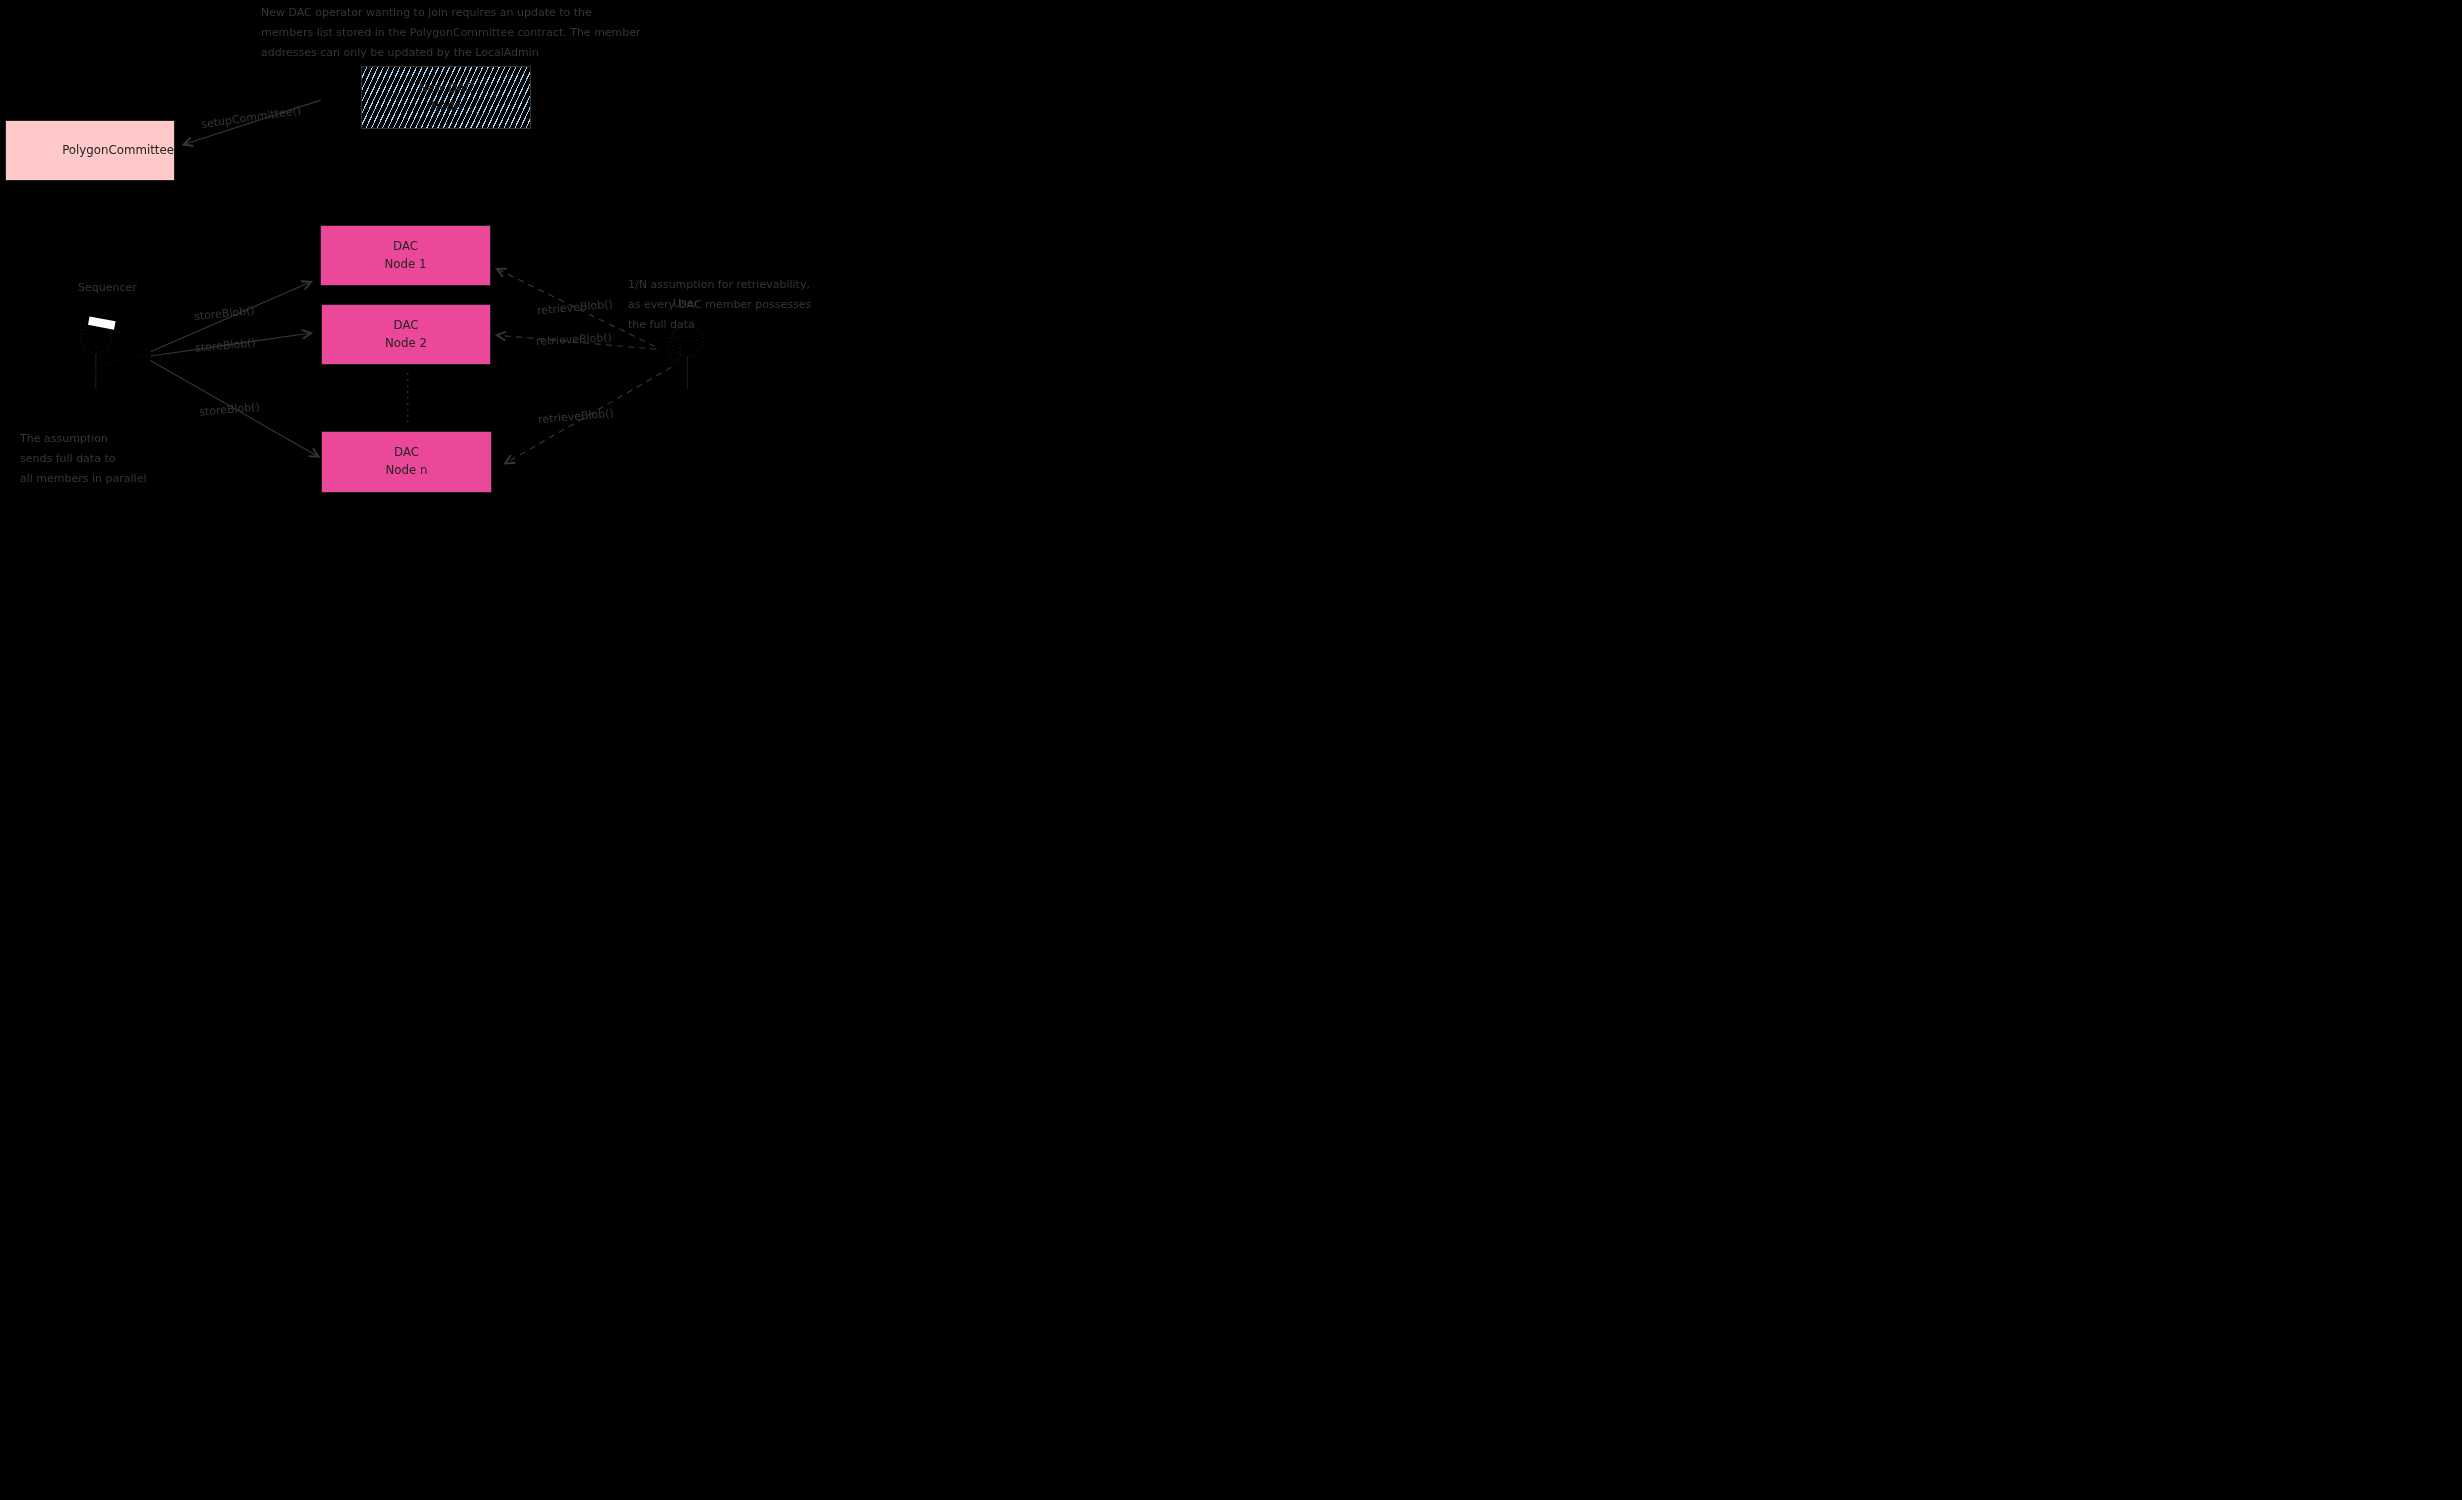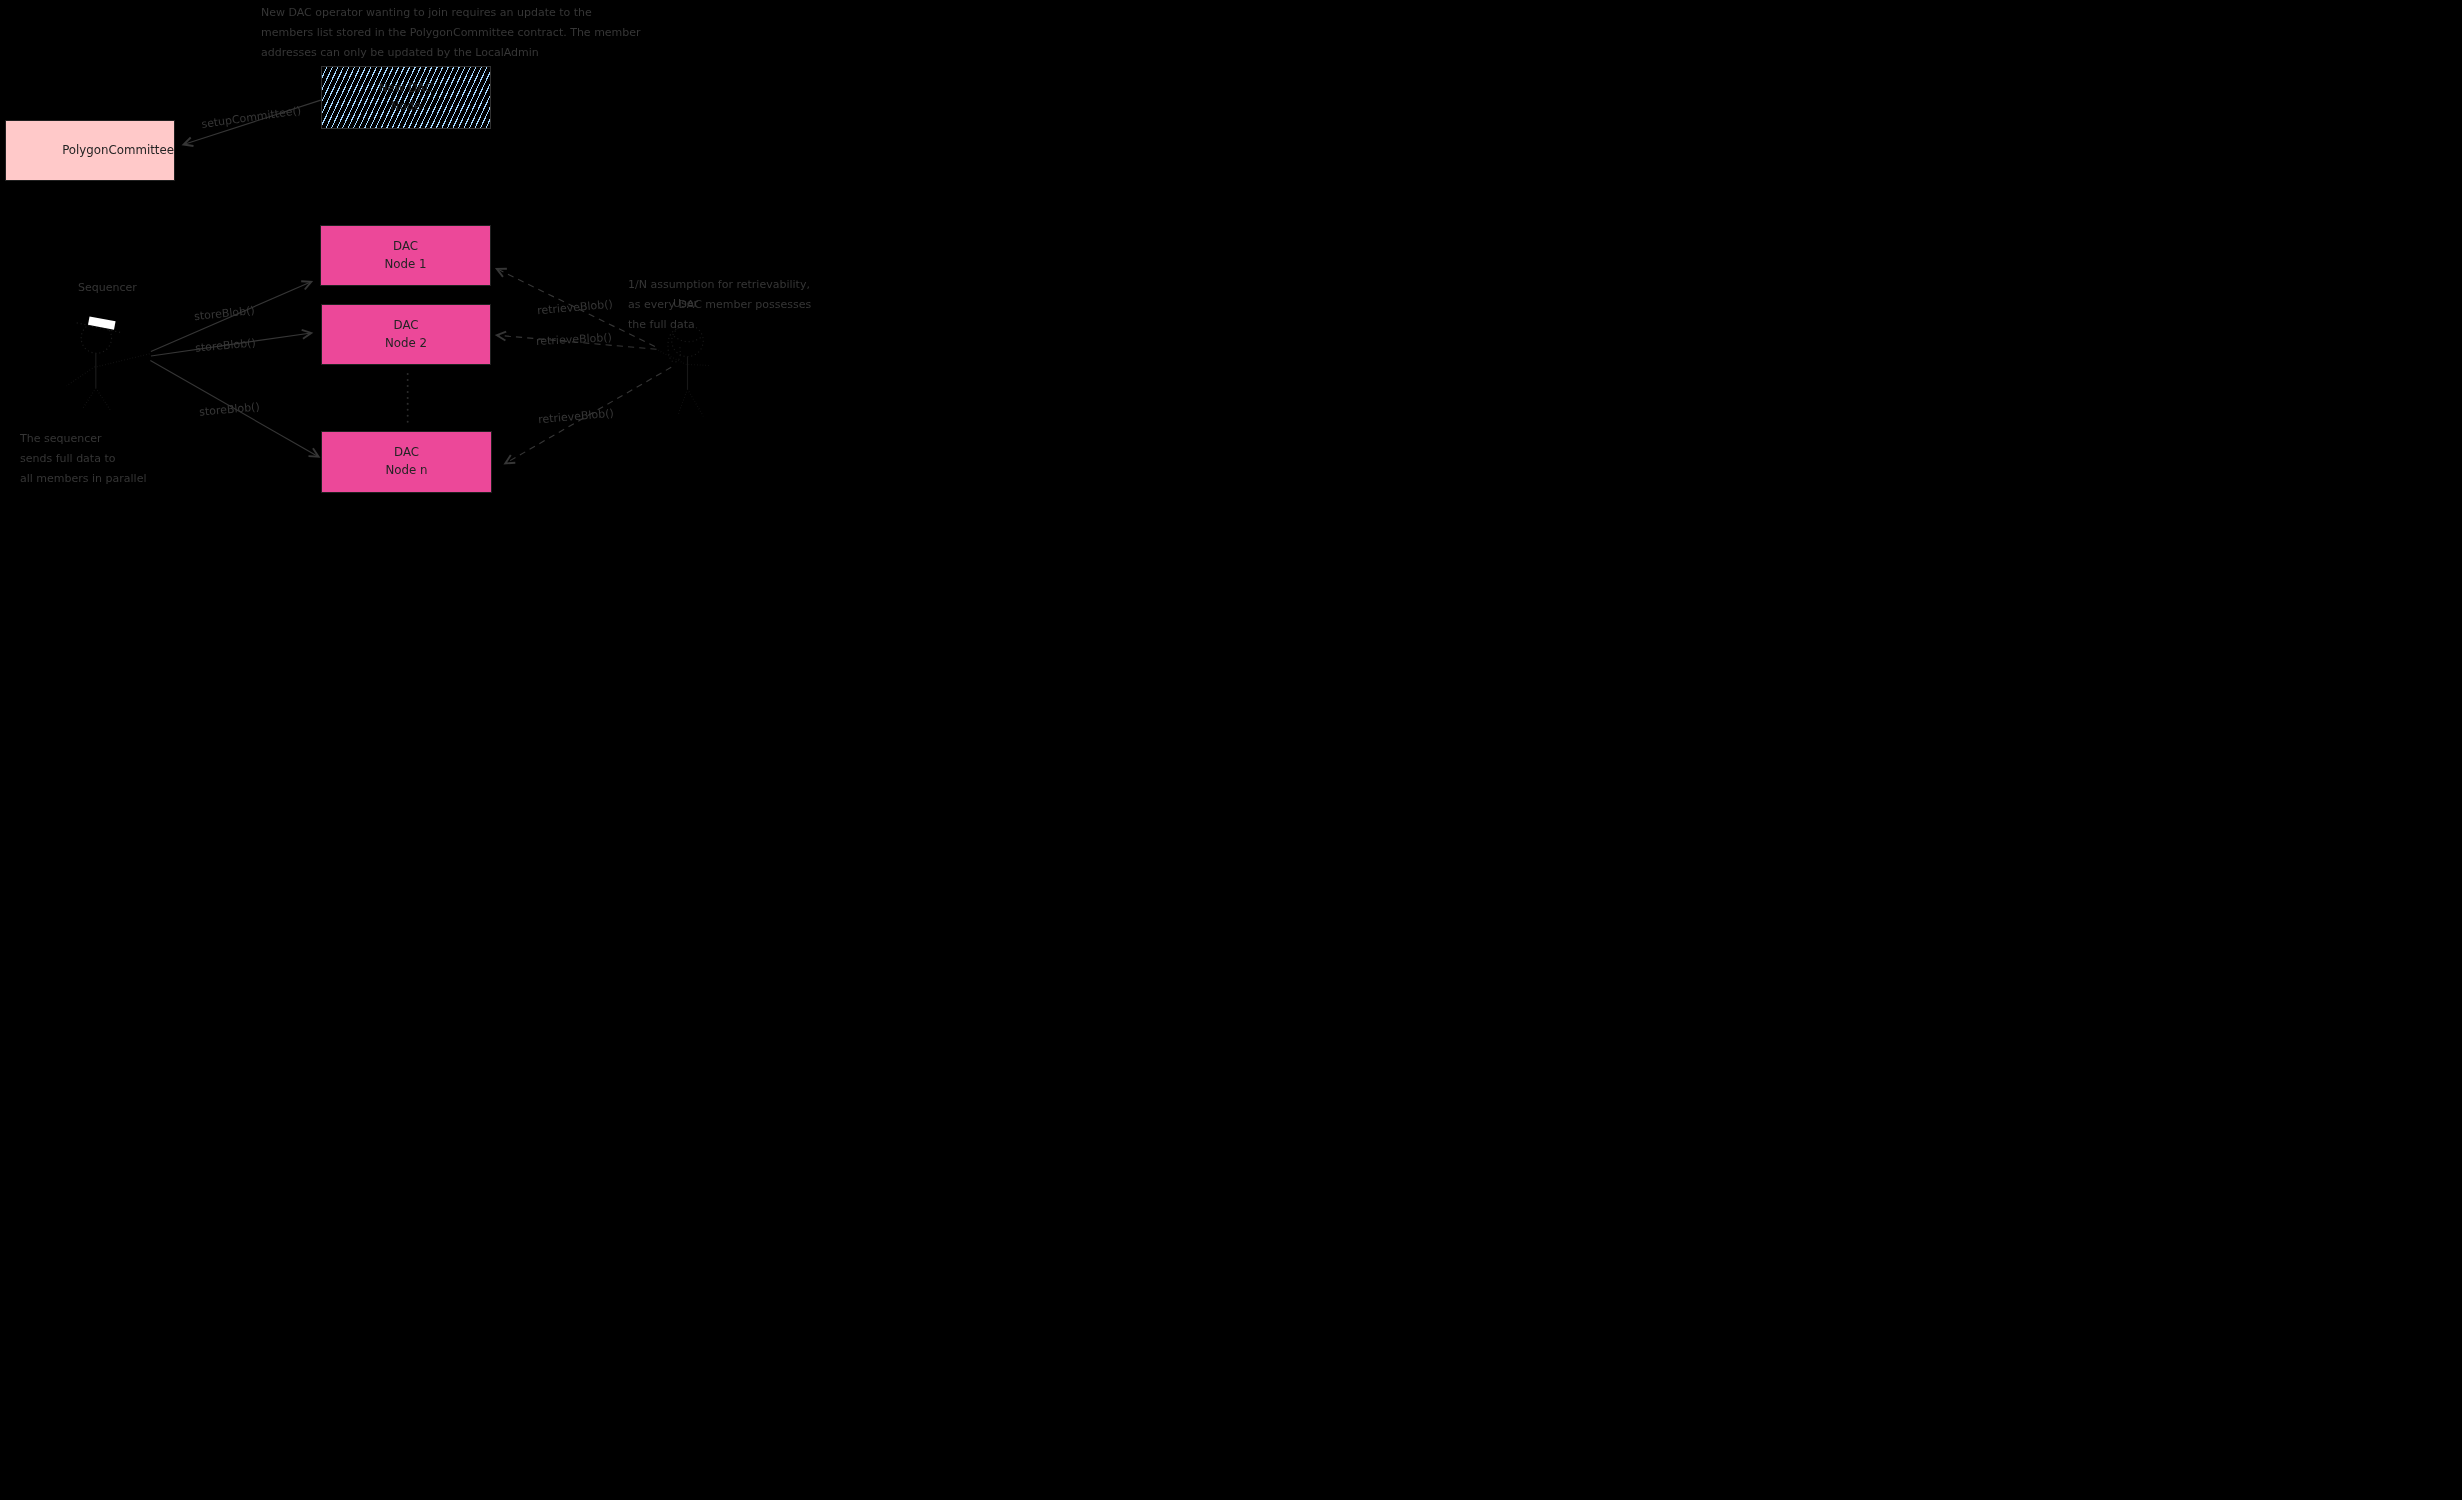--- a/index.html
+++ b/index.html
@@ -6,21 +6,21 @@
   .stage{position:relative;width:821px;height:500px;background:#000;overflow:hidden;
          font-family:"DejaVu Sans",sans-serif;}
   .lines{position:absolute;left:0;top:0;width:821px;height:500px;}
   .box{position:absolute;display:flex;align-items:center;justify-content:center;
        text-align:center;box-sizing:border-box;}
   .box span{white-space:pre-line;font-size:11.8px;line-height:1.5;color:#242424;font-weight:500;}
   .solidbox{border:1.7px solid #202020;}
   .blue{background:#ec4899;}
   .pink{background:#ffc9c9;}
   .hatched{border:1.1px solid #333;
-    background:repeating-linear-gradient(115deg,#000 0 3.9px,#a5d8ff 3.9px 5px);}
+    background:repeating-linear-gradient(115deg,#000 0 3.9px,#a5d8ff 3.9px 5px);margin-left:40px;}
   .note{position:absolute;color:#363636;font-size:11px;line-height:20px;white-space:pre-line;}
   .elabel{position:absolute;color:#363636;font-size:11px;white-space:nowrap;}
 </style>
 </head>
 <body>
 
 <div class="stage">
 
   <svg class="lines" viewBox="0 0 1459 889" xmlns="http://www.w3.org/2000/svg">
     <defs>
@@ -88,21 +88,21 @@
   </div>
 
   <div class="note" style="left:261px;top:3.4px;width:388px;">New DAC operator wanting to join requires an update to the
 members list stored in the PolygonCommittee contract. The member
 addresses can only be updated by the LocalAdmin</div>
 
   <div class="note" style="left:628px;top:231px;width:191px;margin-top:44px;">1/N assumption for retrievability,
 as every DAC member possesses
 the full data</div>
 
-  <div class="note" style="left:20px;top:429px;width:158px;">The sequencer
+  <div class="note" style="left:20px;top:429px;width:158px;">The assumption
 sends full data to
 all members in parallel</div>
 
   <div class="elabel" style="left:78px;top:281px;">Sequencer</div>
 
   <div class="elabel" style="left:673px;top:297px;">User</div>
 
   <div class="elabel" style="left:201px;top:111px;transform:rotate(-8deg);">setupCommittee()</div>
 
   <div class="elabel" style="left:194px;top:307px;transform:rotate(-6deg);">storeBlob()</div>

